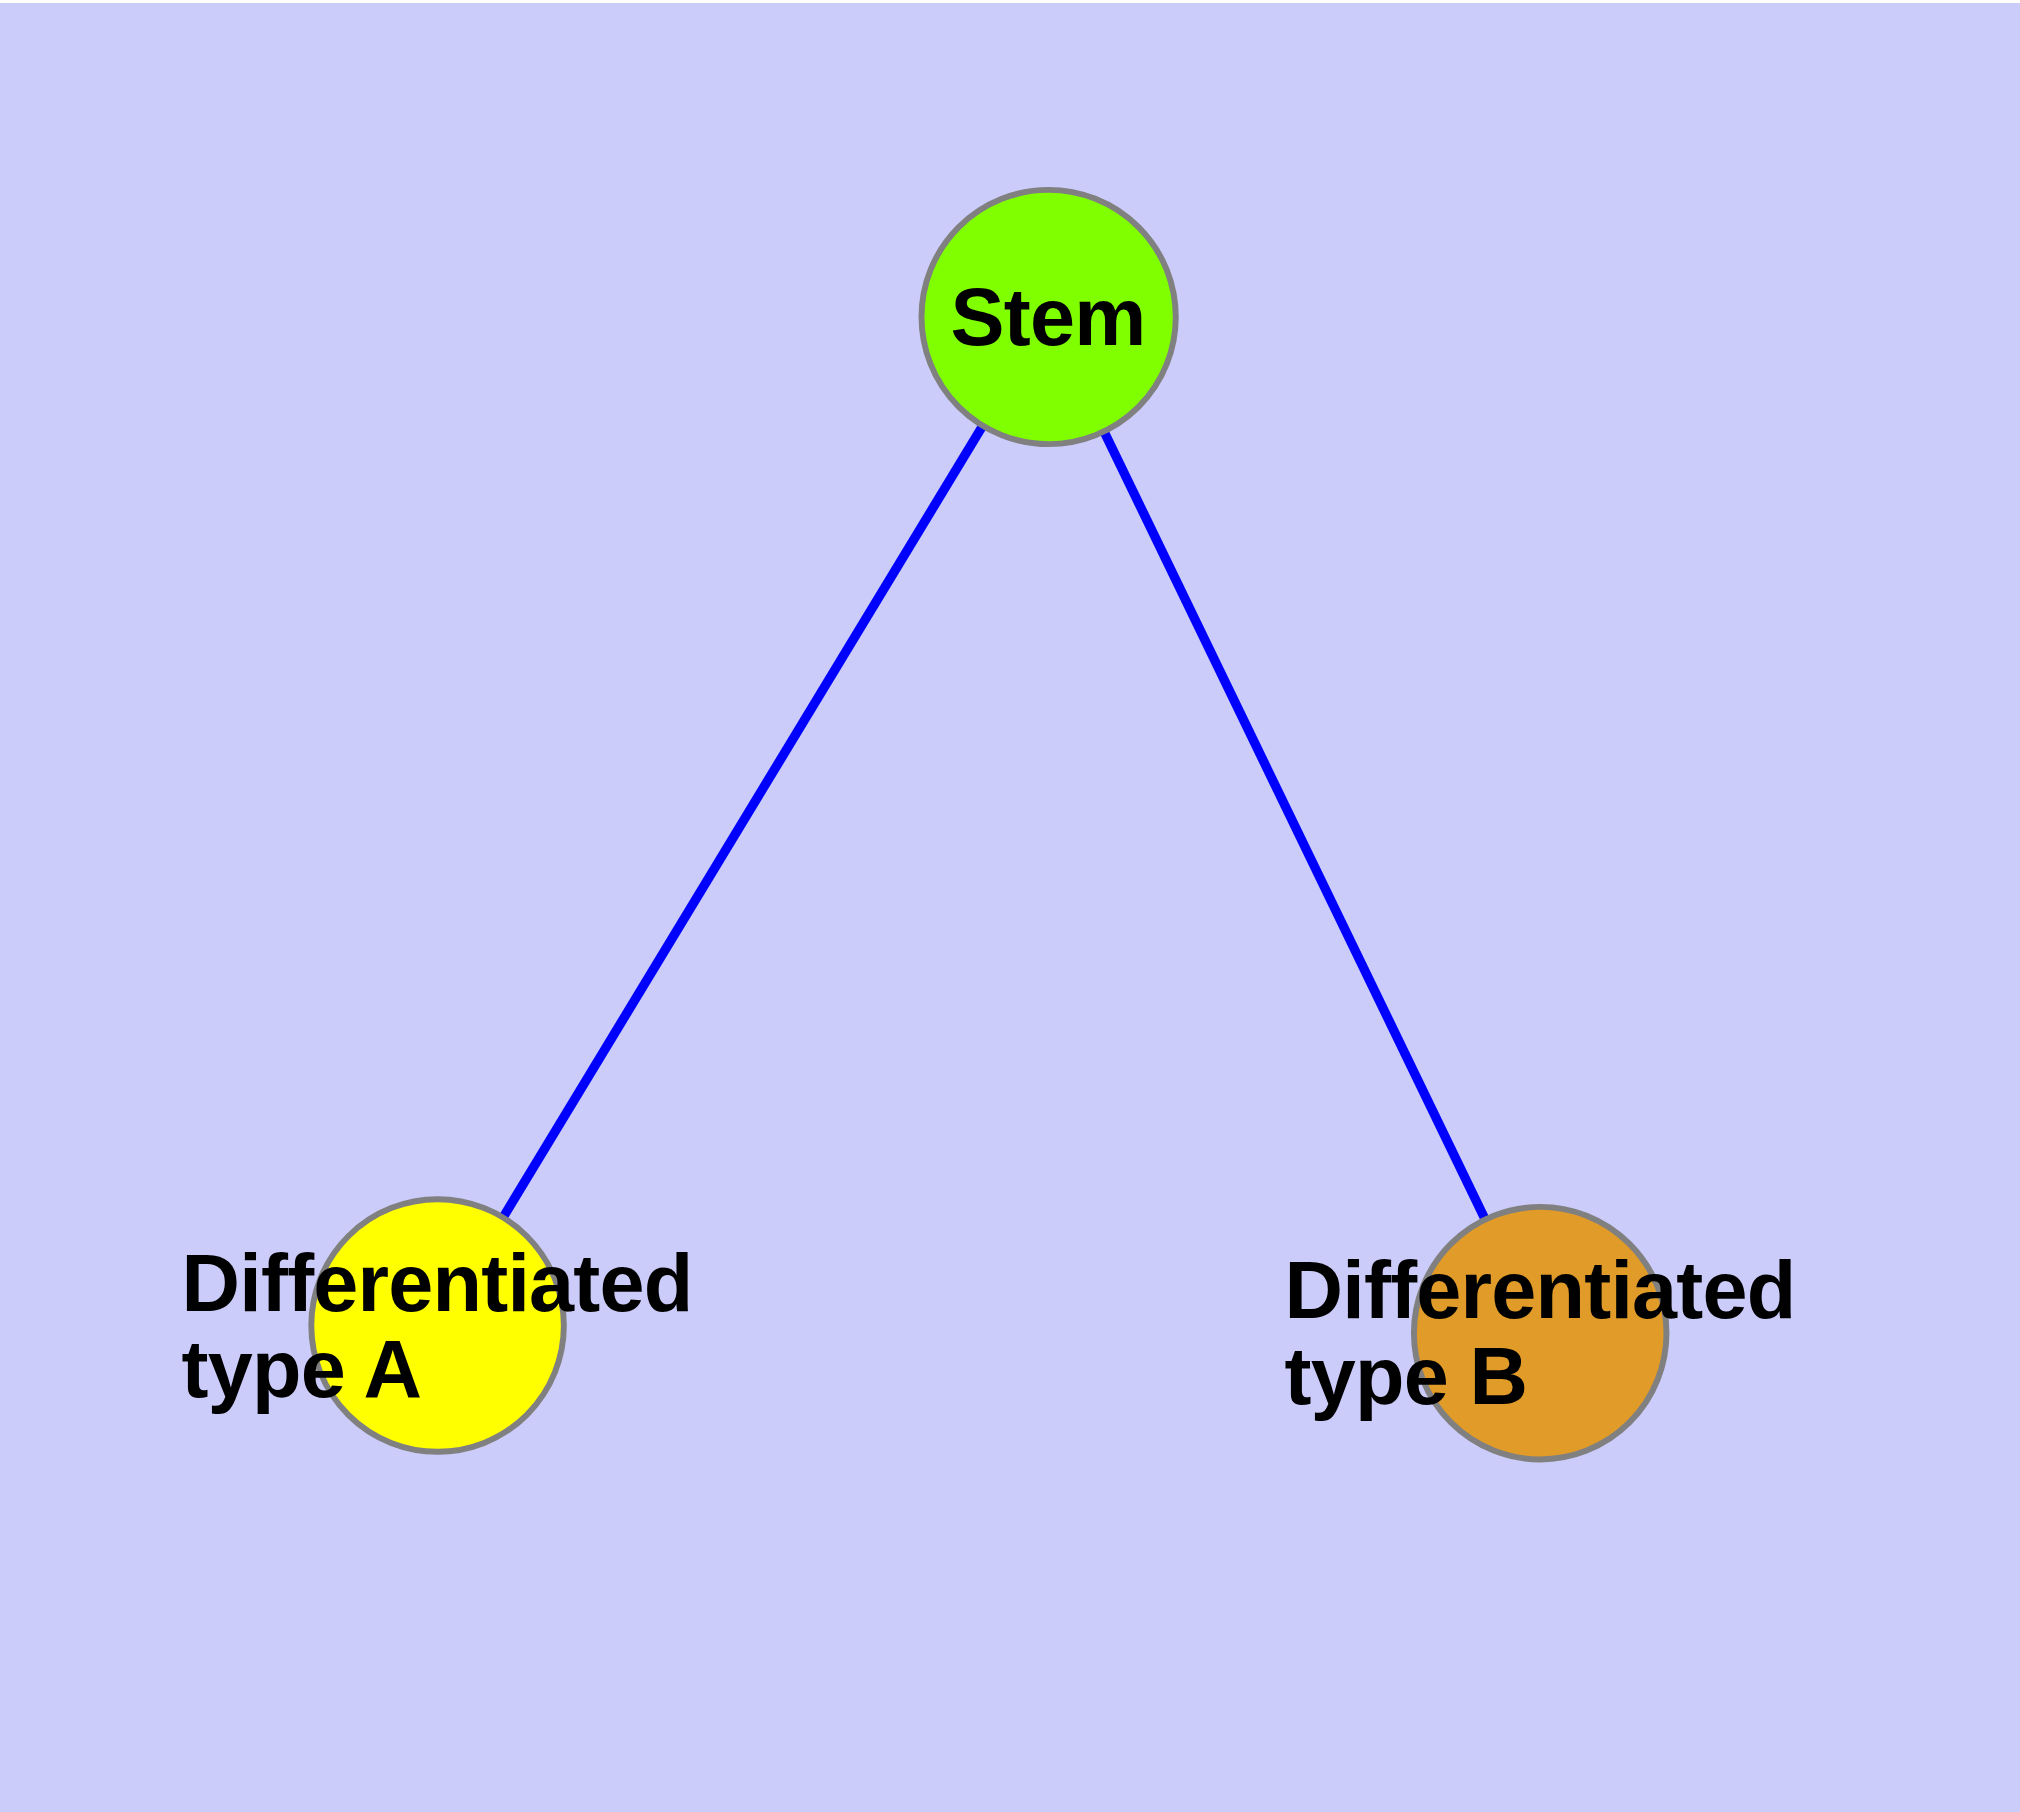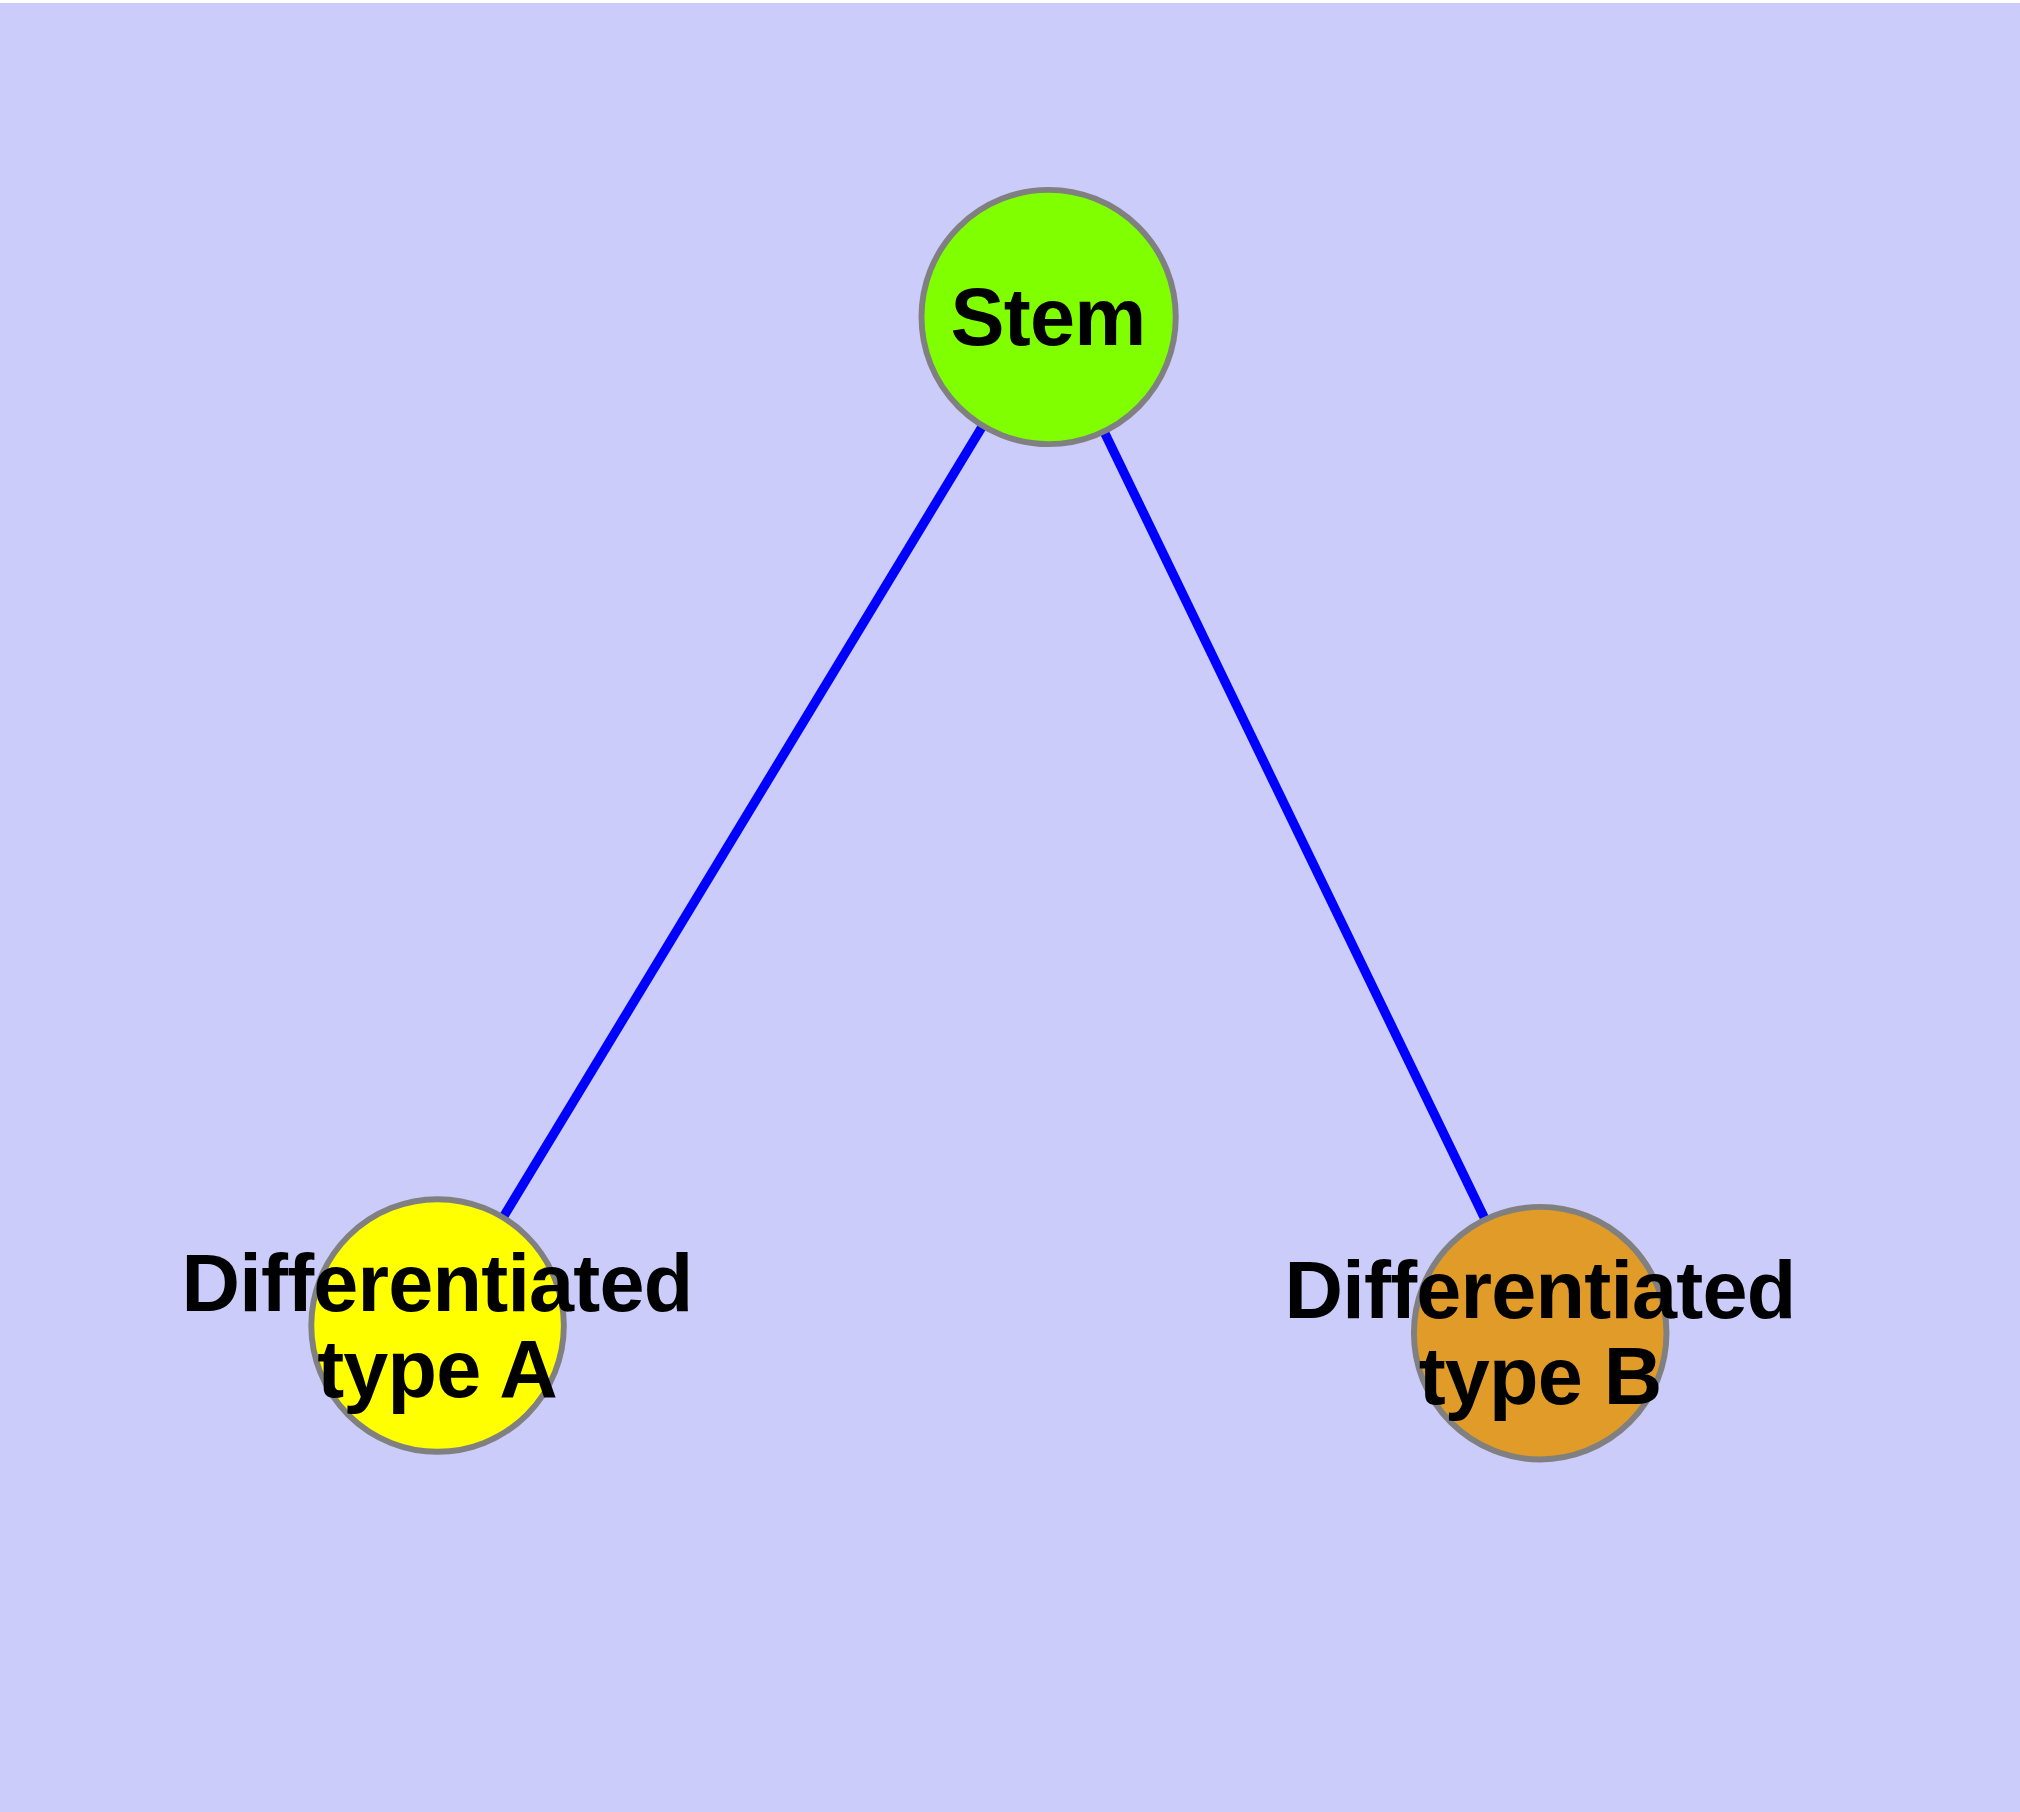--- a/index.html
+++ b/index.html
@@ -32,21 +32,21 @@
     height: 1812px;
   }
   .edge-line {
     stroke-linecap: butt;
   }
   .node-circle {
     stroke-width: 7;
   }
   .node-label {
     position: absolute;
-    text-align: center;
+    text-align: left;
     color: #000000;
     font-weight: bold;
     font-size: 81px;
     line-height: 86px;
     letter-spacing: -0.8px;
     white-space: pre;
     pointer-events: none;
     transform: translate(-50%, -50%);
   }
   .node-label.single {

